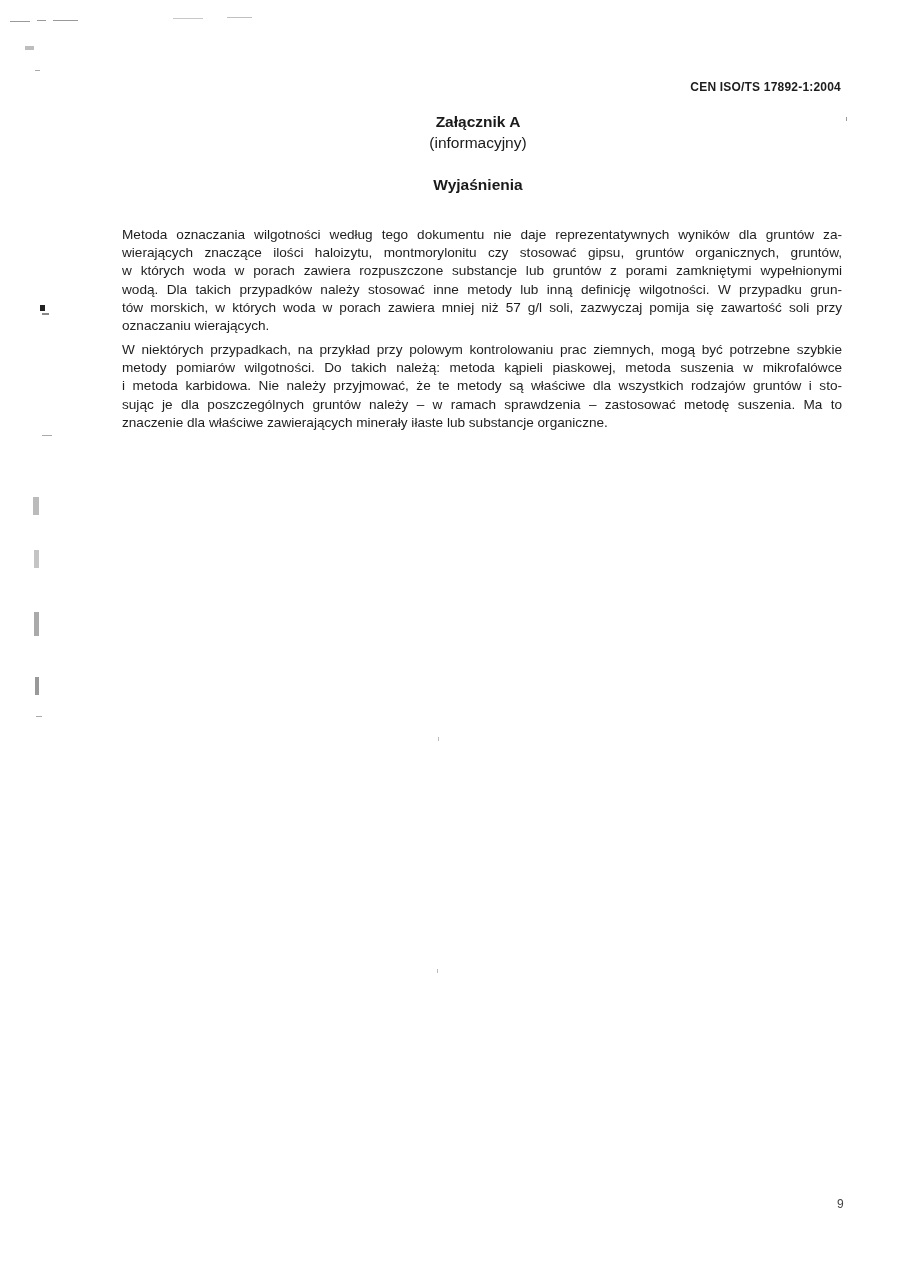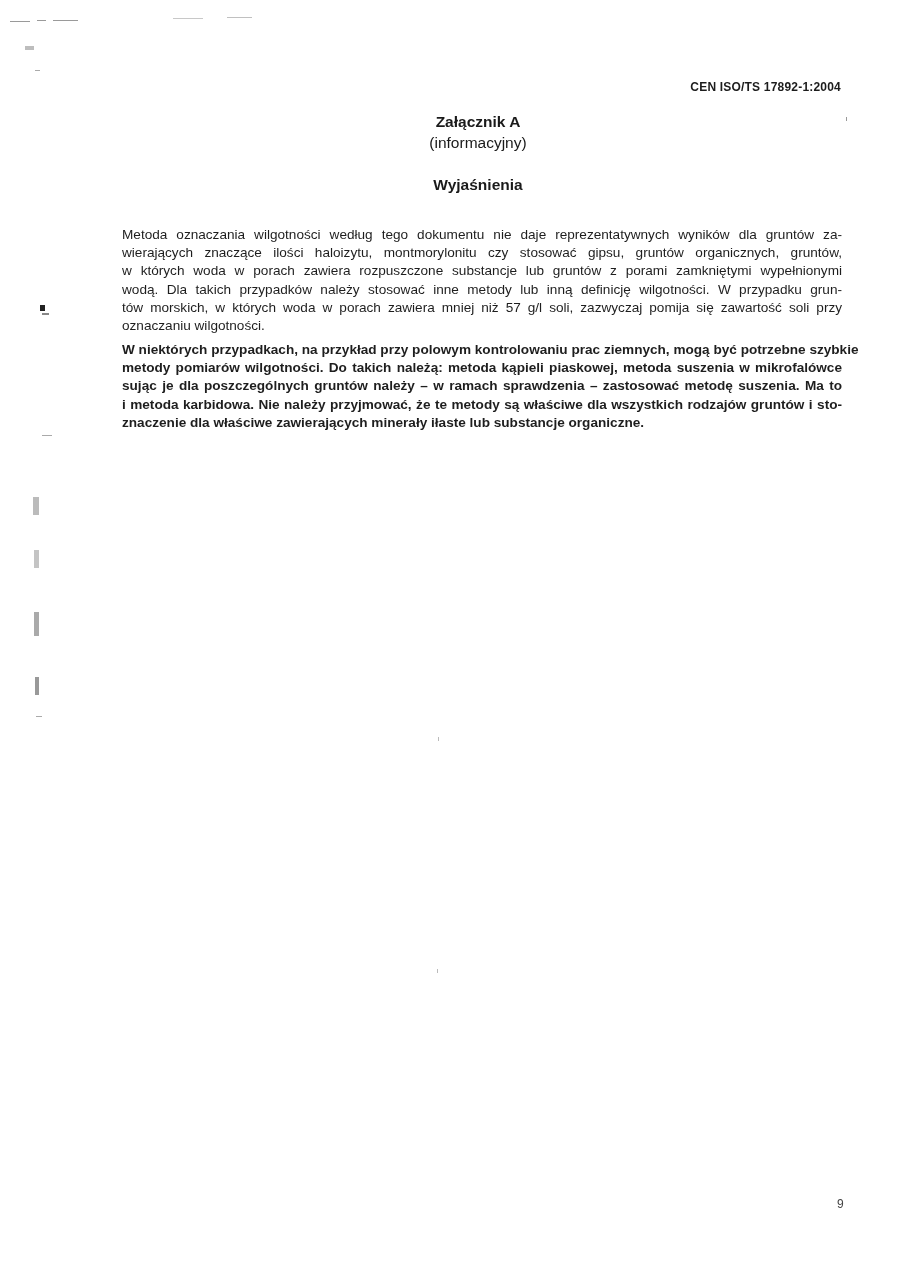--- a/index.html
+++ b/index.html
@@ -64,21 +64,21 @@
     .para .ln {
       display: block;
       white-space: nowrap;
       text-align: justify;
       text-align-last: justify;
     }
     .para .ln.last {
       text-align-last: left;
     }
     .p1 { top: 226px; }
-    .p2 { top: 341px; font-weight: bold; }
+    .p2 { top: 341px; }
     .page-num {
       position: absolute;
       top: 1197px;
       left: 837px;
       font-size: 12px;
       color: #444;
     }
     
     .speck {
       position: absolute;
@@ -113,24 +113,24 @@
 <div class="annex-sub">(informacyjny)</div>
 
 <div class="section-title">Wyjaśnienia</div>
 
 <div class="para p1">
   <span class="ln">Metoda oznaczania wilgotności według tego dokumentu nie daje reprezentatywnych wyników dla gruntów za-</span>
   <span class="ln">wierających znaczące ilości haloizytu, montmorylonitu czy stosować gipsu, gruntów organicznych, gruntów,</span>
   <span class="ln">w których woda w porach zawiera rozpuszczone substancje lub gruntów z porami zamkniętymi wypełnionymi</span>
   <span class="ln">wodą. Dla takich przypadków należy stosować inne metody lub inną definicję wilgotności. W przypadku grun-</span>
   <span class="ln">tów morskich, w których woda w porach zawiera mniej niż 57 g/l soli, zazwyczaj pomija się zawartość soli przy</span>
-  <span class="ln last">oznaczaniu wilgotności.</span>
+  <span class="ln last">oznaczaniu wierających.</span>
 </div>
 
 <div class="para p2">
   <span class="ln">W niektórych przypadkach, na przykład przy polowym kontrolowaniu prac ziemnych, mogą być potrzebne szybkie</span>
   <span class="ln">metody pomiarów wilgotności. Do takich należą: metoda kąpieli piaskowej, metoda suszenia w mikrofalówce</span>
+  <span class="ln">i metoda karbidowa. Nie należy przyjmować, że te metody są właściwe dla wszystkich rodzajów gruntów i sto-</span>
   <span class="ln">sując je dla poszczególnych gruntów należy – w ramach sprawdzenia – zastosować metodę suszenia. Ma to</span>
-  <span class="ln">i metoda karbidowa. Nie należy przyjmować, że te metody są właściwe dla wszystkich rodzajów gruntów i sto-</span>
   <span class="ln last">znaczenie dla właściwe zawierających minerały iłaste lub substancje organiczne.</span>
 </div>
 
 <div class="page-num">9</div>
 
 </body></html>

